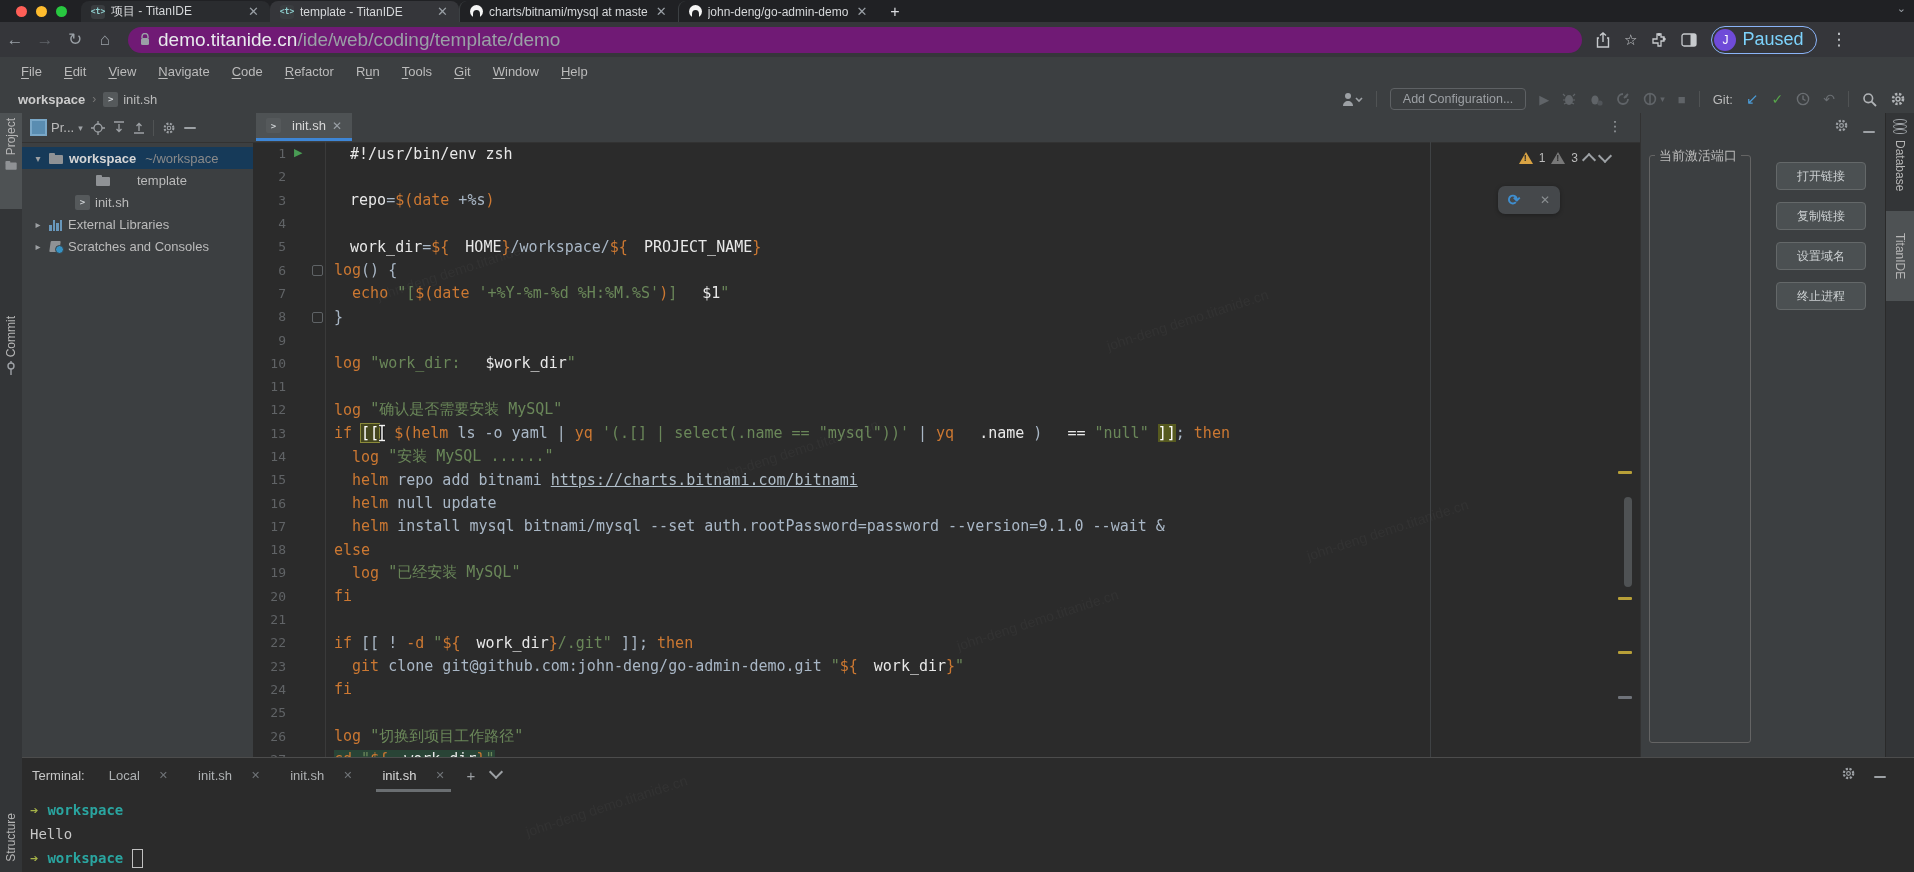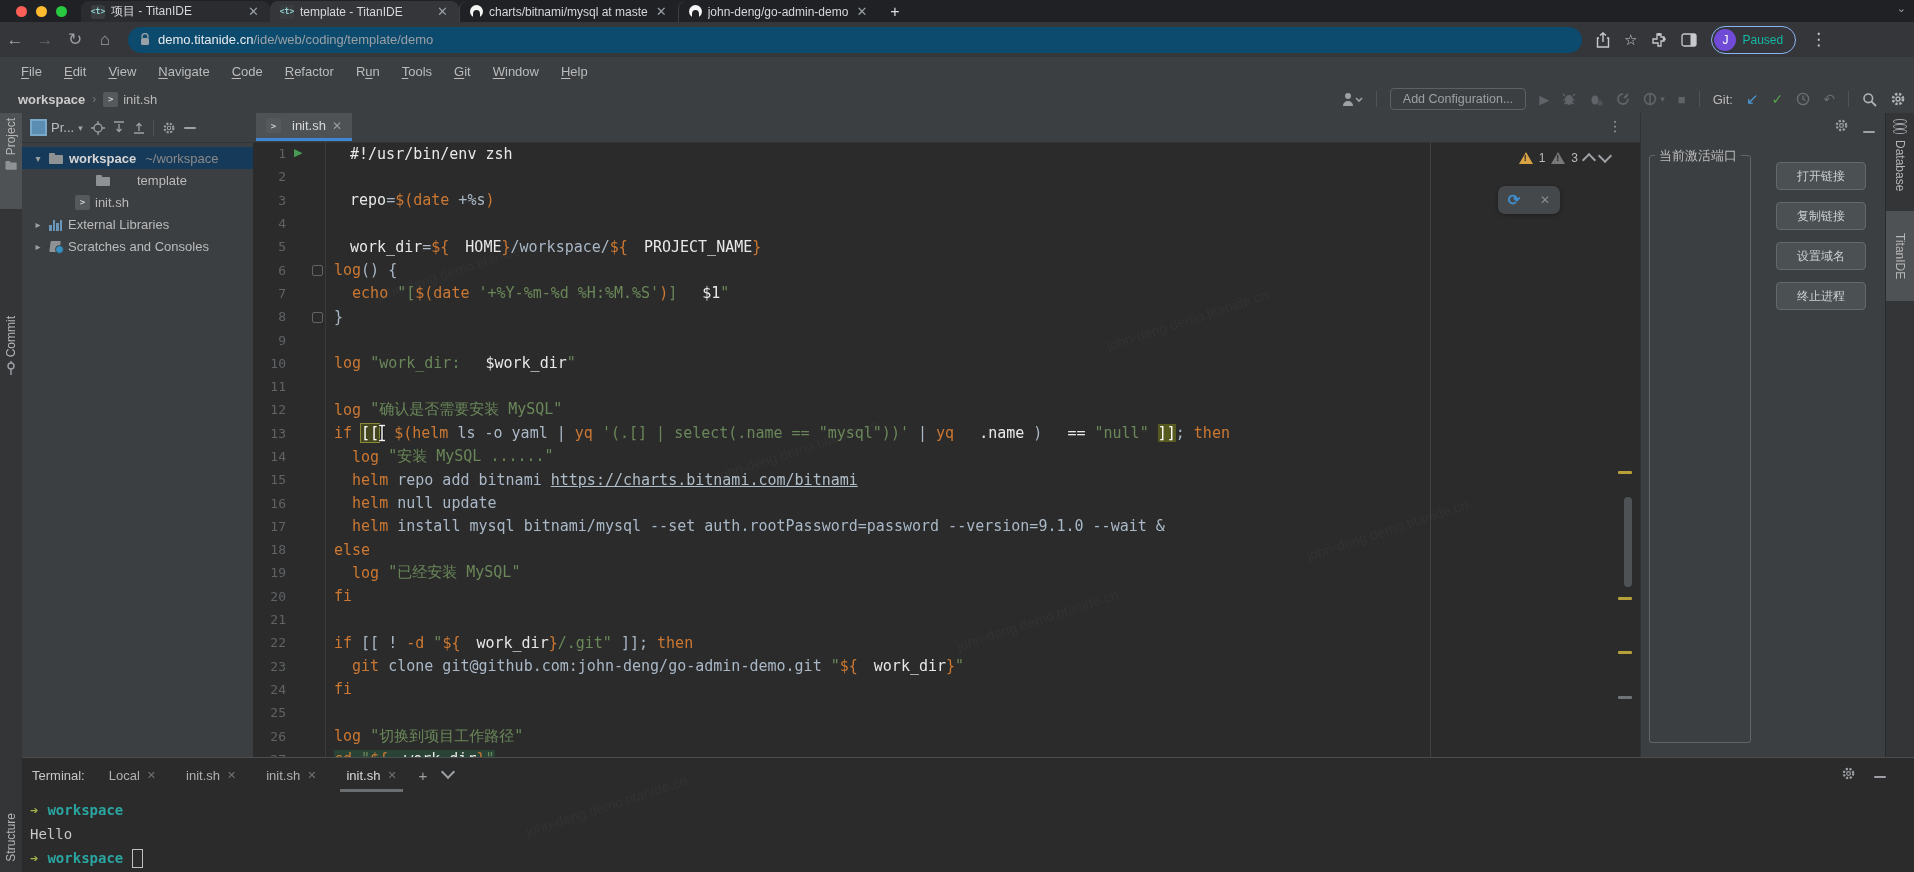--- a/index.html
+++ b/index.html
@@ -18,29 +18,29 @@
   .tab.plain{background:transparent;border-left:1px solid #3c4043;}
   .fav-titan{width:14px;height:14px;border-radius:3px;background:#3a3d40;color:#8fd0cf;font:bold 8px "DejaVu Sans Mono",monospace;
              display:flex;align-items:center;justify-content:center;flex:none;}
   .fav-gh{width:13px;height:13px;border-radius:50%;background:#f5f5f5;flex:none;position:relative;}
   .fav-gh:after{content:"";position:absolute;left:3px;top:5px;width:7px;height:8px;border-radius:50% 50% 0 0;background:#202124;}
   .newtab{color:#dadce0;font-size:16px;padding:0 12px;line-height:21px;}
   .strip-chev{position:absolute;right:8px;top:2px;color:#9aa0a6;font-size:11px;}
   #chrometb{position:absolute;left:0;top:22px;right:0;height:35px;background:#35363a;display:flex;align-items:center;}
   .navic{color:#9aa0a6;font-size:17px;width:30px;text-align:center;}
   .navic.dim{color:#5f6368;}
-  #omnibox{height:26px;background:#0c4a6e;border-radius:13px;flex:1;margin:0 14px 0 8px;display:flex;align-items:center;
-           padding:0 12px;font-size:13px;gap:8px;max-width:1430px;}
+  #omnibox{height:26px;background:#701a75;border-radius:13px;flex:1;margin:0 14px 0 8px;display:flex;align-items:center;
+           padding:0 12px;font-size:19px;gap:8px;max-width:1430px;}
   #omnibox .host{color:#e8eaed;}
   #omnibox .path{color:#9aa0a6;}
   .tbright{display:flex;align-items:center;gap:14px;padding-right:12px;}
   .tbic{color:#c7cacd;font-size:15px;}
   .profile-pill{display:flex;align-items:center;gap:6px;border:1px solid #8ab4f8;border-radius:14px;height:26px;padding:0 12px 0 2px;}
   .avatar{width:22px;height:22px;border-radius:50%;background:#6f4bd8;color:#fff;font-size:12px;display:flex;align-items:center;justify-content:center;}
-  .paused{color:#14b8a6;font-size:12px;}
+  .paused{color:#7dd3fc;font-size:18px;}
   
   #menubar{position:absolute;left:0;top:57px;right:0;height:28px;background:#3c3f41;border-bottom:1px solid #323232;
            display:flex;align-items:center;padding-left:10px;font-size:13px;color:#bbb;}
   .menu-item{padding:0 11px;} .menu-item u{text-decoration:underline;text-underline-offset:2px;}
   #crumbbar{position:absolute;left:0;top:85px;right:0;height:28px;background:#3c3f41;border-bottom:1px solid #323232;
             display:flex;align-items:center;font-size:13px;color:#bbb;}
   #crumbbar .root{font-weight:bold;color:#ccc;margin-left:18px;}
   #crumbbar .sep{color:#777;margin:0 7px;font-size:12px;}
   .sh-ico{width:15px;height:15px;border-radius:2px;background:#55595b;color:#cfd3d6;font:bold 9px "DejaVu Sans Mono",monospace;
           display:inline-flex;align-items:center;justify-content:center;margin-right:5px;}
@@ -117,21 +117,21 @@
   #rp-head{height:29px;display:flex;justify-content:flex-end;align-items:center;gap:14px;padding-right:12px;color:#9da1a5;}
   #ports-box{position:absolute;left:8px;top:42px;width:100px;bottom:14px;border:1px solid #646464;border-radius:3px;}
   #ports-title{position:absolute;left:14px;top:34px;background:#3c3f41;padding:0 4px;font-size:13px;color:#bbb;}
   #rp-btns{position:absolute;left:135px;top:49px;display:flex;flex-direction:column;gap:12px;}
   .cnbtn{width:88px;height:26px;background:#4b5052;border:1px solid #646869;border-radius:4px;color:#ccd0d2;
          font-size:12px;display:flex;align-items:center;justify-content:center;}
   
   #terminal{position:absolute;left:22px;right:0;top:757px;bottom:0;background:#2b2b2b;border-top:1px solid #4c4c4c;}
   #termhead{height:34px;display:flex;align-items:center;font-size:13px;color:#bbb;position:relative;}
   #termhead .tl{margin-left:10px;color:#c7c7c7;}
-  .ttab{display:flex;align-items:center;gap:7px;padding:0 6px;margin-left:18px;color:#aeb1b3;position:relative;height:100%;}
+  .ttab{display:flex;align-items:center;gap:19px;padding:0 6px;margin-left:18px;color:#aeb1b3;position:relative;height:100%;}
   .ttab .x{color:#707478;font-size:11px;}
   .ttab.on{color:#dadada;}
   .ttab.on:after{content:"";position:absolute;left:0;right:0;bottom:0;height:3px;background:#6a6e71;}
   .tplus{color:#9da1a5;font-size:15px;margin-left:16px;}
   .tchev{margin-left:16px;}
   #termicons{position:absolute;right:28px;top:8px;display:flex;gap:18px;color:#9da1a5;}
   #termbody{padding:6px 0 0 8px;font:14px "DejaVu Sans Mono",monospace;color:#c8c8c8;}
   .tline{height:24px;display:flex;align-items:center;white-space:pre;}
   .parrow{color:#a6b348;font-weight:bold;margin-right:9px;}
   .puser{color:#2aa5a0;font-weight:bold;}

